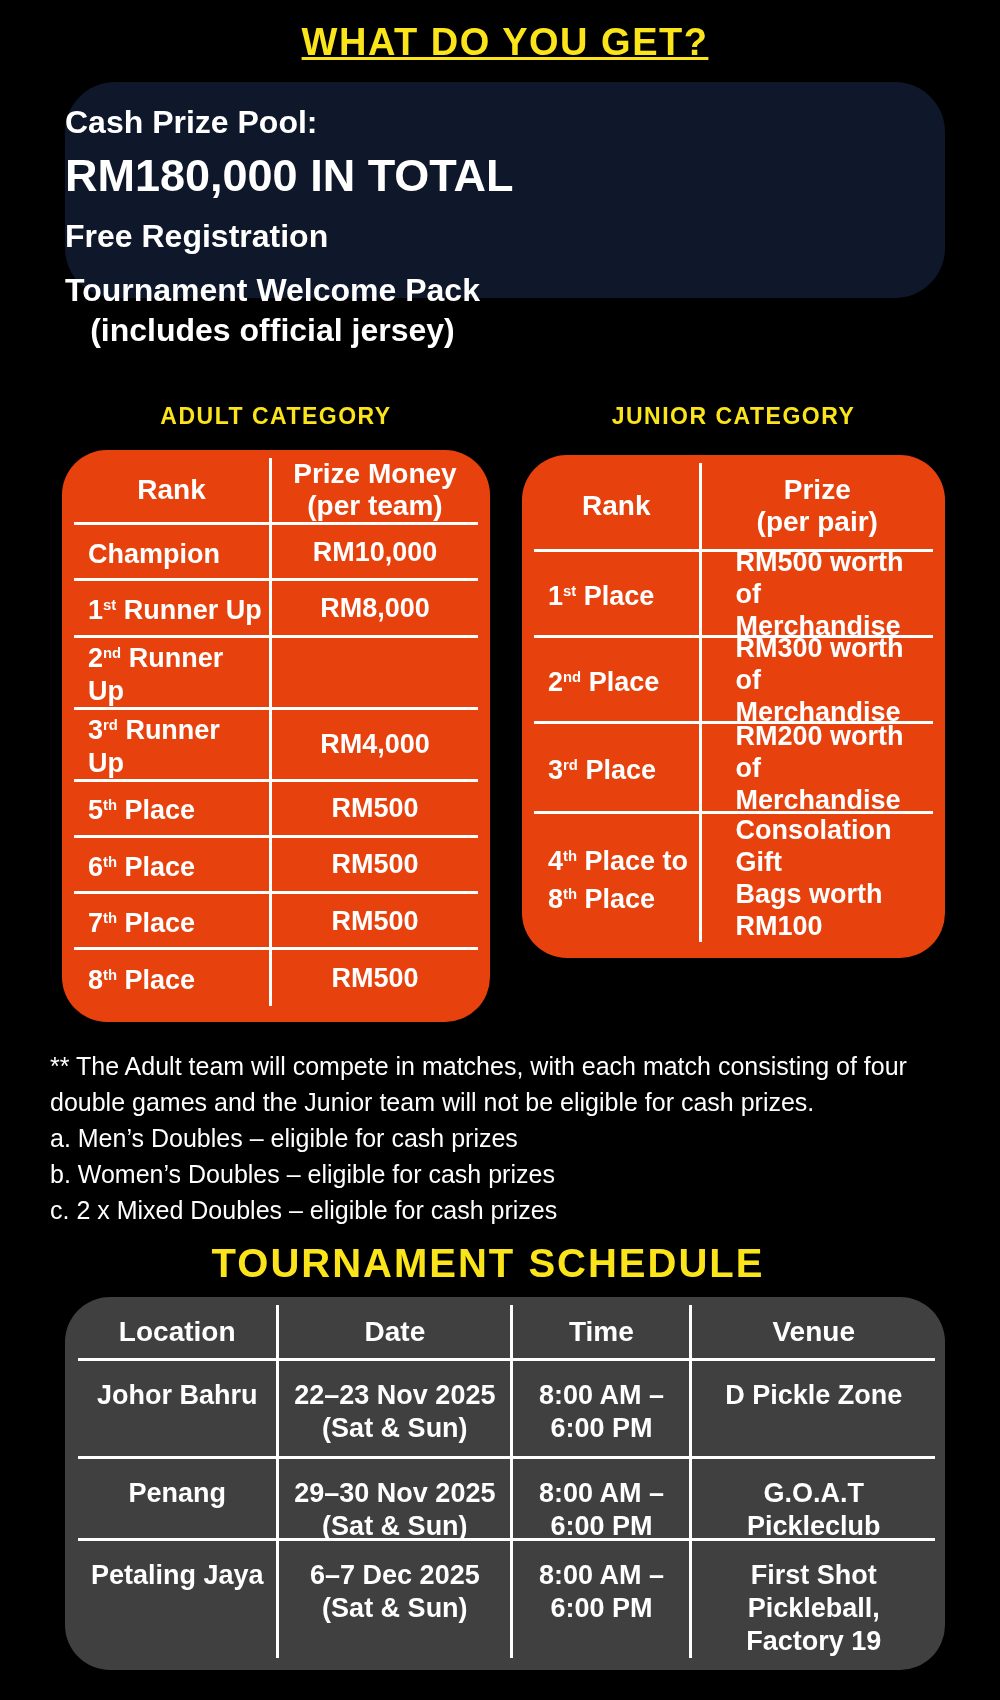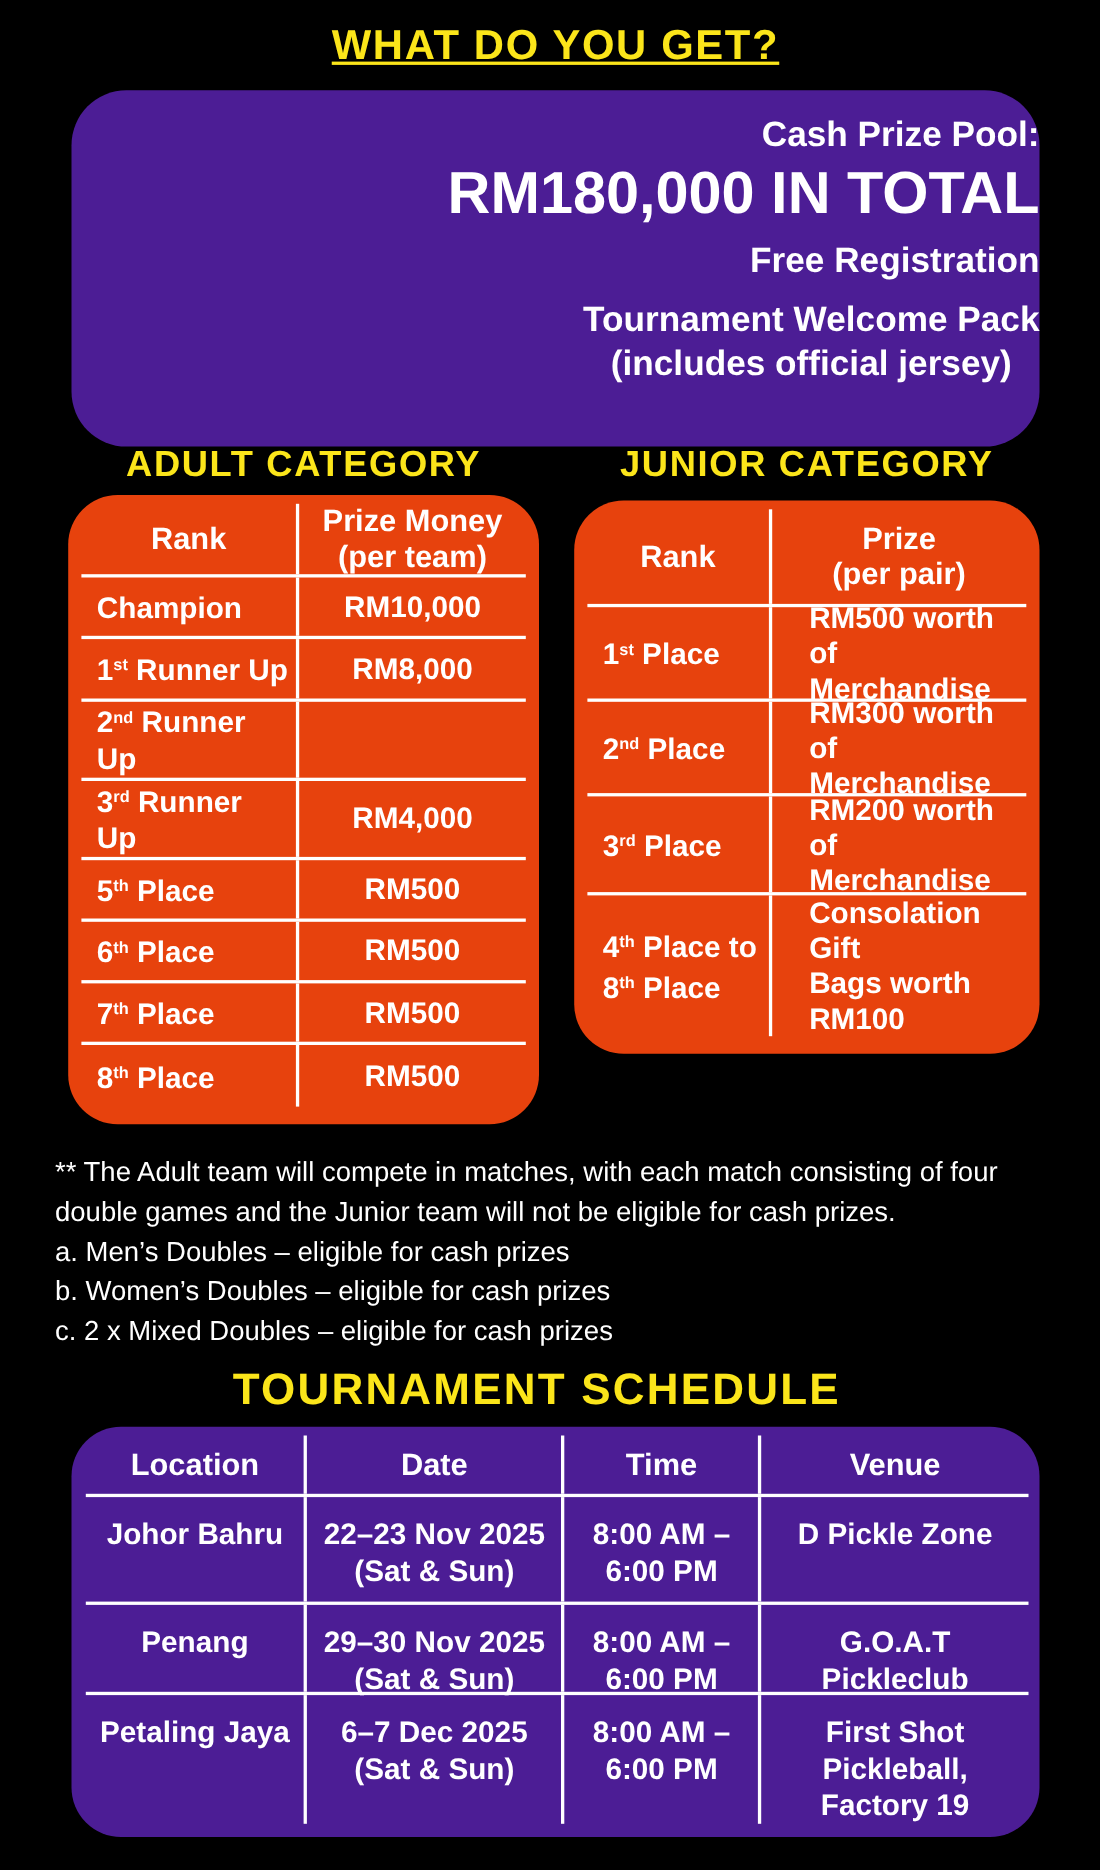--- a/index.html
+++ b/index.html
@@ -5,33 +5,33 @@
   html,body { margin:0; padding:0; background:#000; }
   .page {
     position:relative; width:1000px; height:1700px; background:#000000;
     font-family:"Liberation Sans", sans-serif; color:#ffffff; overflow:hidden;
   }
   .yellow-heading {
     position:absolute; text-align:center; color:#FBE51A; font-weight:900;
     letter-spacing:1.5px; line-height:1.1;
   }
   .main-title { top:22px; left:65px; width:880px; font-size:38px;text-decoration:underline; }
-  .cat-heading { top:404px; font-size:33px; }
+  .cat-heading { top:404px; font-size:23px; }
   .cat-heading.adult { left:62px; width:428px; }
   .cat-heading.junior { left:522px; width:423px; }
   .sched-heading { top:1241px; left:48px; width:880px; font-size:40px; letter-spacing:2px; }
 
   .promo-box {
-    position:absolute; top:82px; left:65px; width:880px; height:324px;
-    background:#4c1d95; border-radius:50px; box-sizing:border-box;
-    display:flex; flex-direction:column; align-items:flex-end; padding-top:20px;
+    position:absolute; top:82px; left:65px; width:880px; height:216px;
+    background:#0f172a; border-radius:50px; box-sizing:border-box;
+    display:flex; flex-direction:column; align-items:flex-start; padding-top:20px;
     text-align:center;
   }
   .promo-line { font-weight:bold; font-size:32px; line-height:40px; }
-  .promo-big  { font-weight:bold; font-size:54px; line-height:52px; margin-top:8px;margin-left:32px; }
+  .promo-big  { font-weight:bold; font-size:45px; line-height:52px; margin-top:8px; }
   .promo-gap  { margin-top:14px; }
   .pre-line   { white-space:pre-line; }
 
   .ptable {
     position:absolute; background:#E7420D; border-radius:45px; overflow:hidden;
     box-sizing:border-box; display:flex; flex-direction:column; padding:8px 12px 16px 12px;
   }
   .ptable.adult  { top:450px; left:62px;  width:428px; height:572px; }
   .ptable.junior { top:455px; left:522px; width:423px; height:503px; }
   .prow { display:flex; box-sizing:border-box; border-bottom:3px solid #ffffff; }
@@ -53,21 +53,21 @@
   .pcell.prize-left { justify-content:flex-start; text-align:left; padding-left:34px; padding-right:6px; }
   .sup { font-size:0.55em; vertical-align:0.6em; }
 
   .notes {
     position:absolute; top:1048px; left:50px; width:930px;
     font-size:25px; line-height:36px; font-weight:normal; white-space:pre-line;
   }
 
   .sched-table {
     position:absolute; top:1297px; left:65px; width:880px; height:373px;
-    background:#4c1d95; border-radius:45px; overflow:hidden; box-sizing:border-box;
+    background:#404040; border-radius:45px; overflow:hidden; box-sizing:border-box;
     display:flex; flex-direction:column; padding:8px 10px 12px 13px;
   }
   .srow { display:flex; box-sizing:border-box; border-bottom:3px solid #ffffff; }
   .srow.last { border-bottom:none; }
   .srow-h { height:56px; } .srow-1 { height:98px; } .srow-2 { height:82px; } .srow-3 { height:117px; }
   .scell {
     box-sizing:border-box; display:flex; justify-content:center;
     font-weight:bold; font-size:27px; line-height:33px; text-align:center; white-space:pre-line;
   }
   .scell.head { align-items:center; font-size:28px; }

